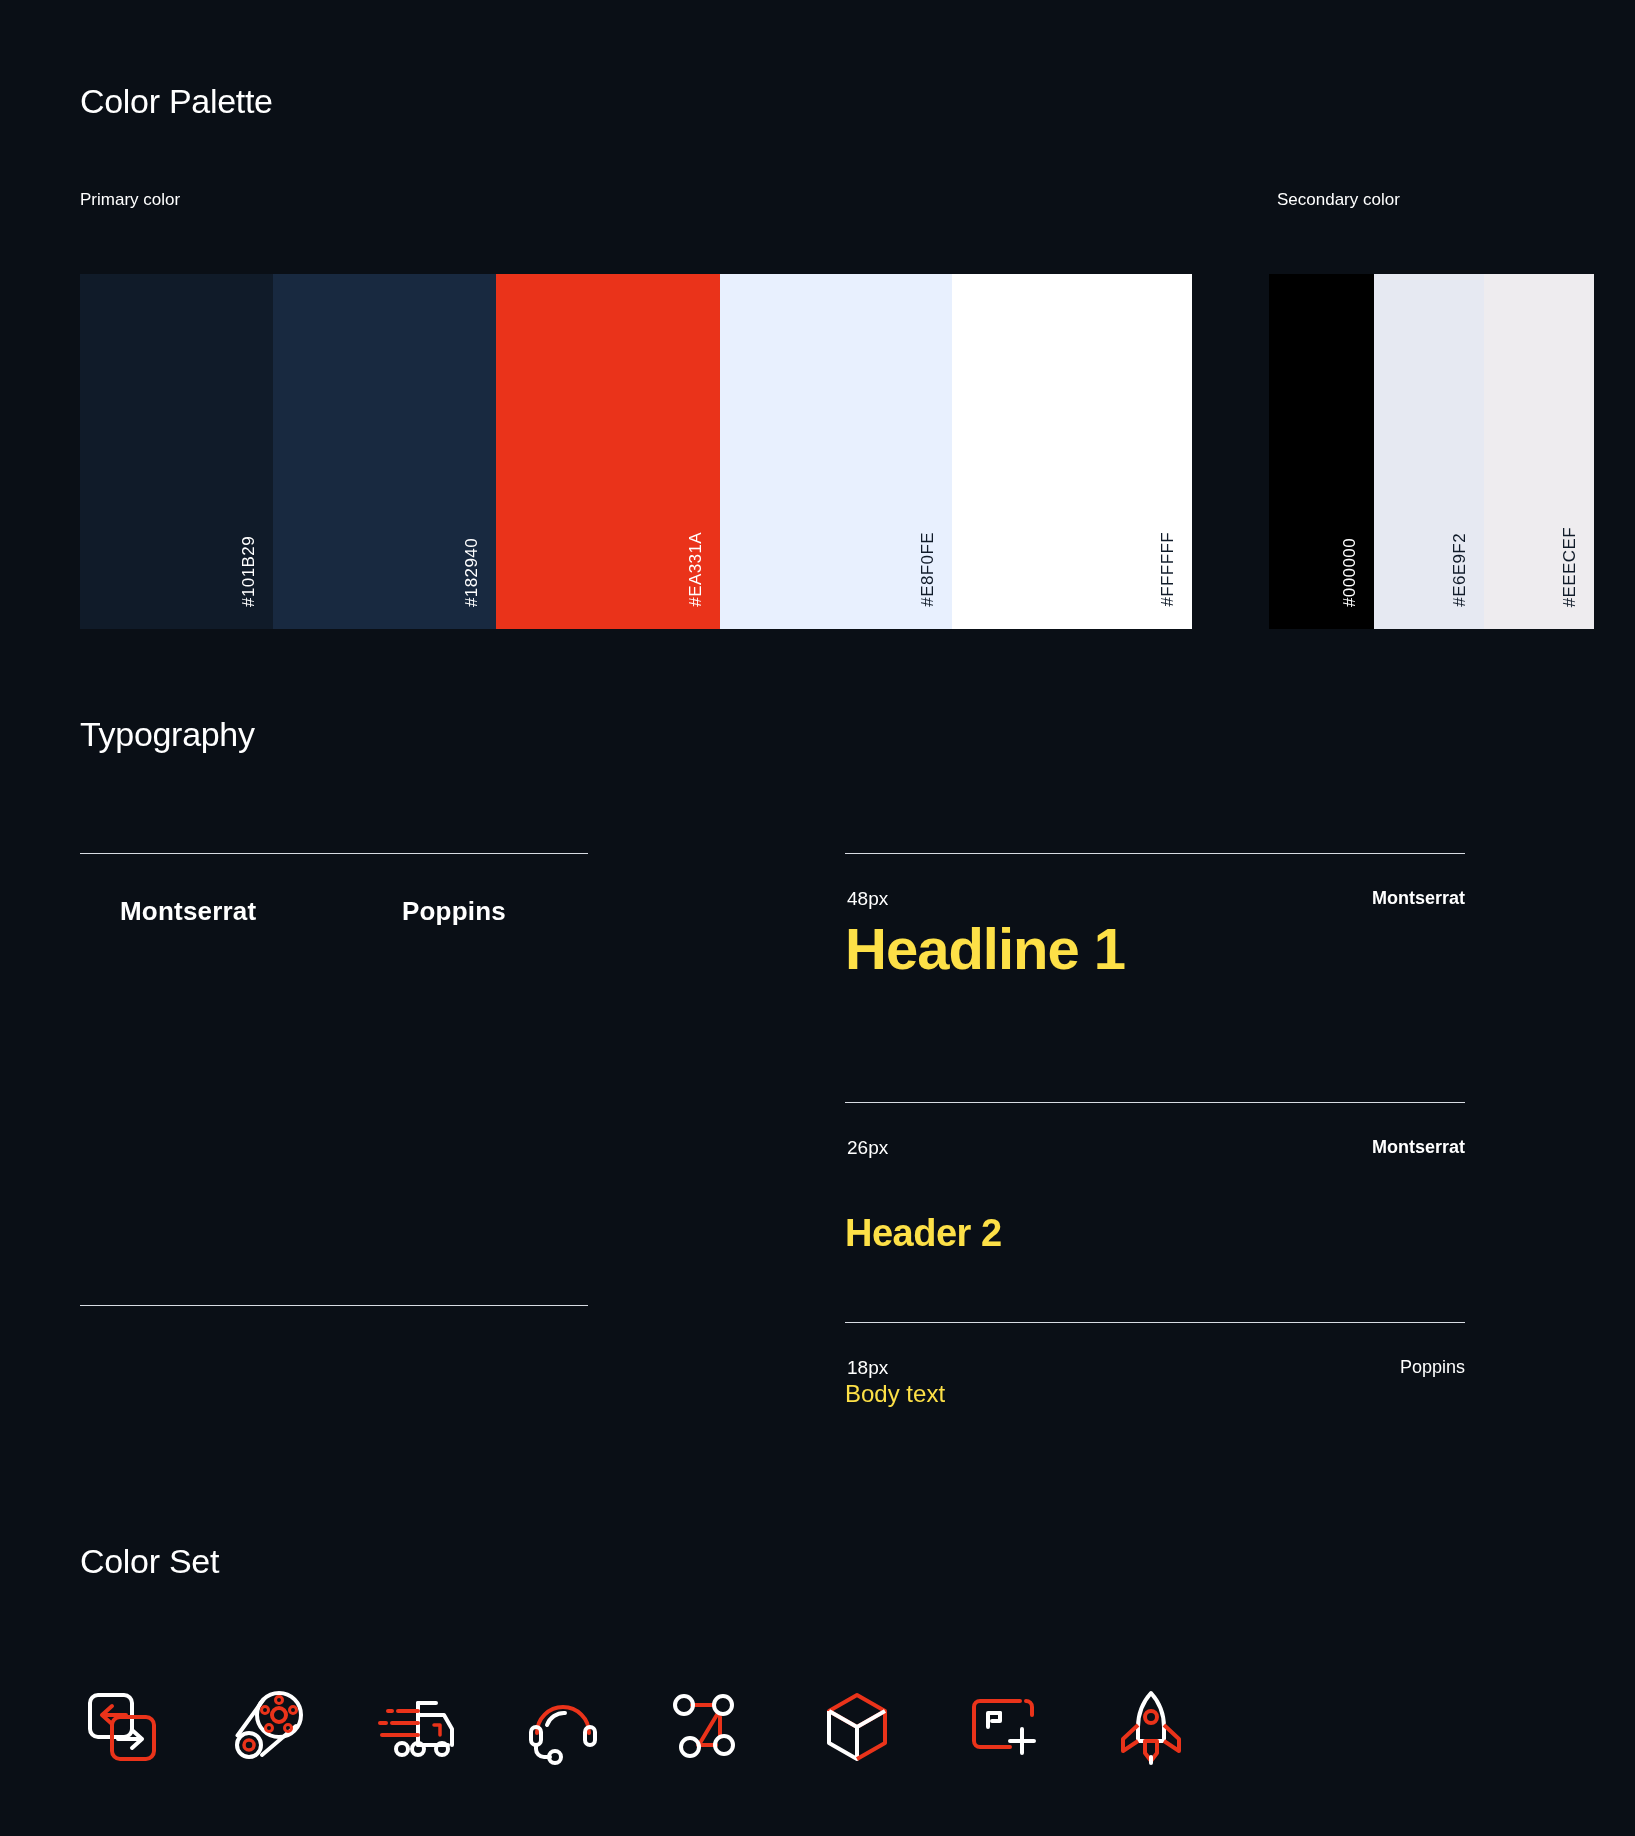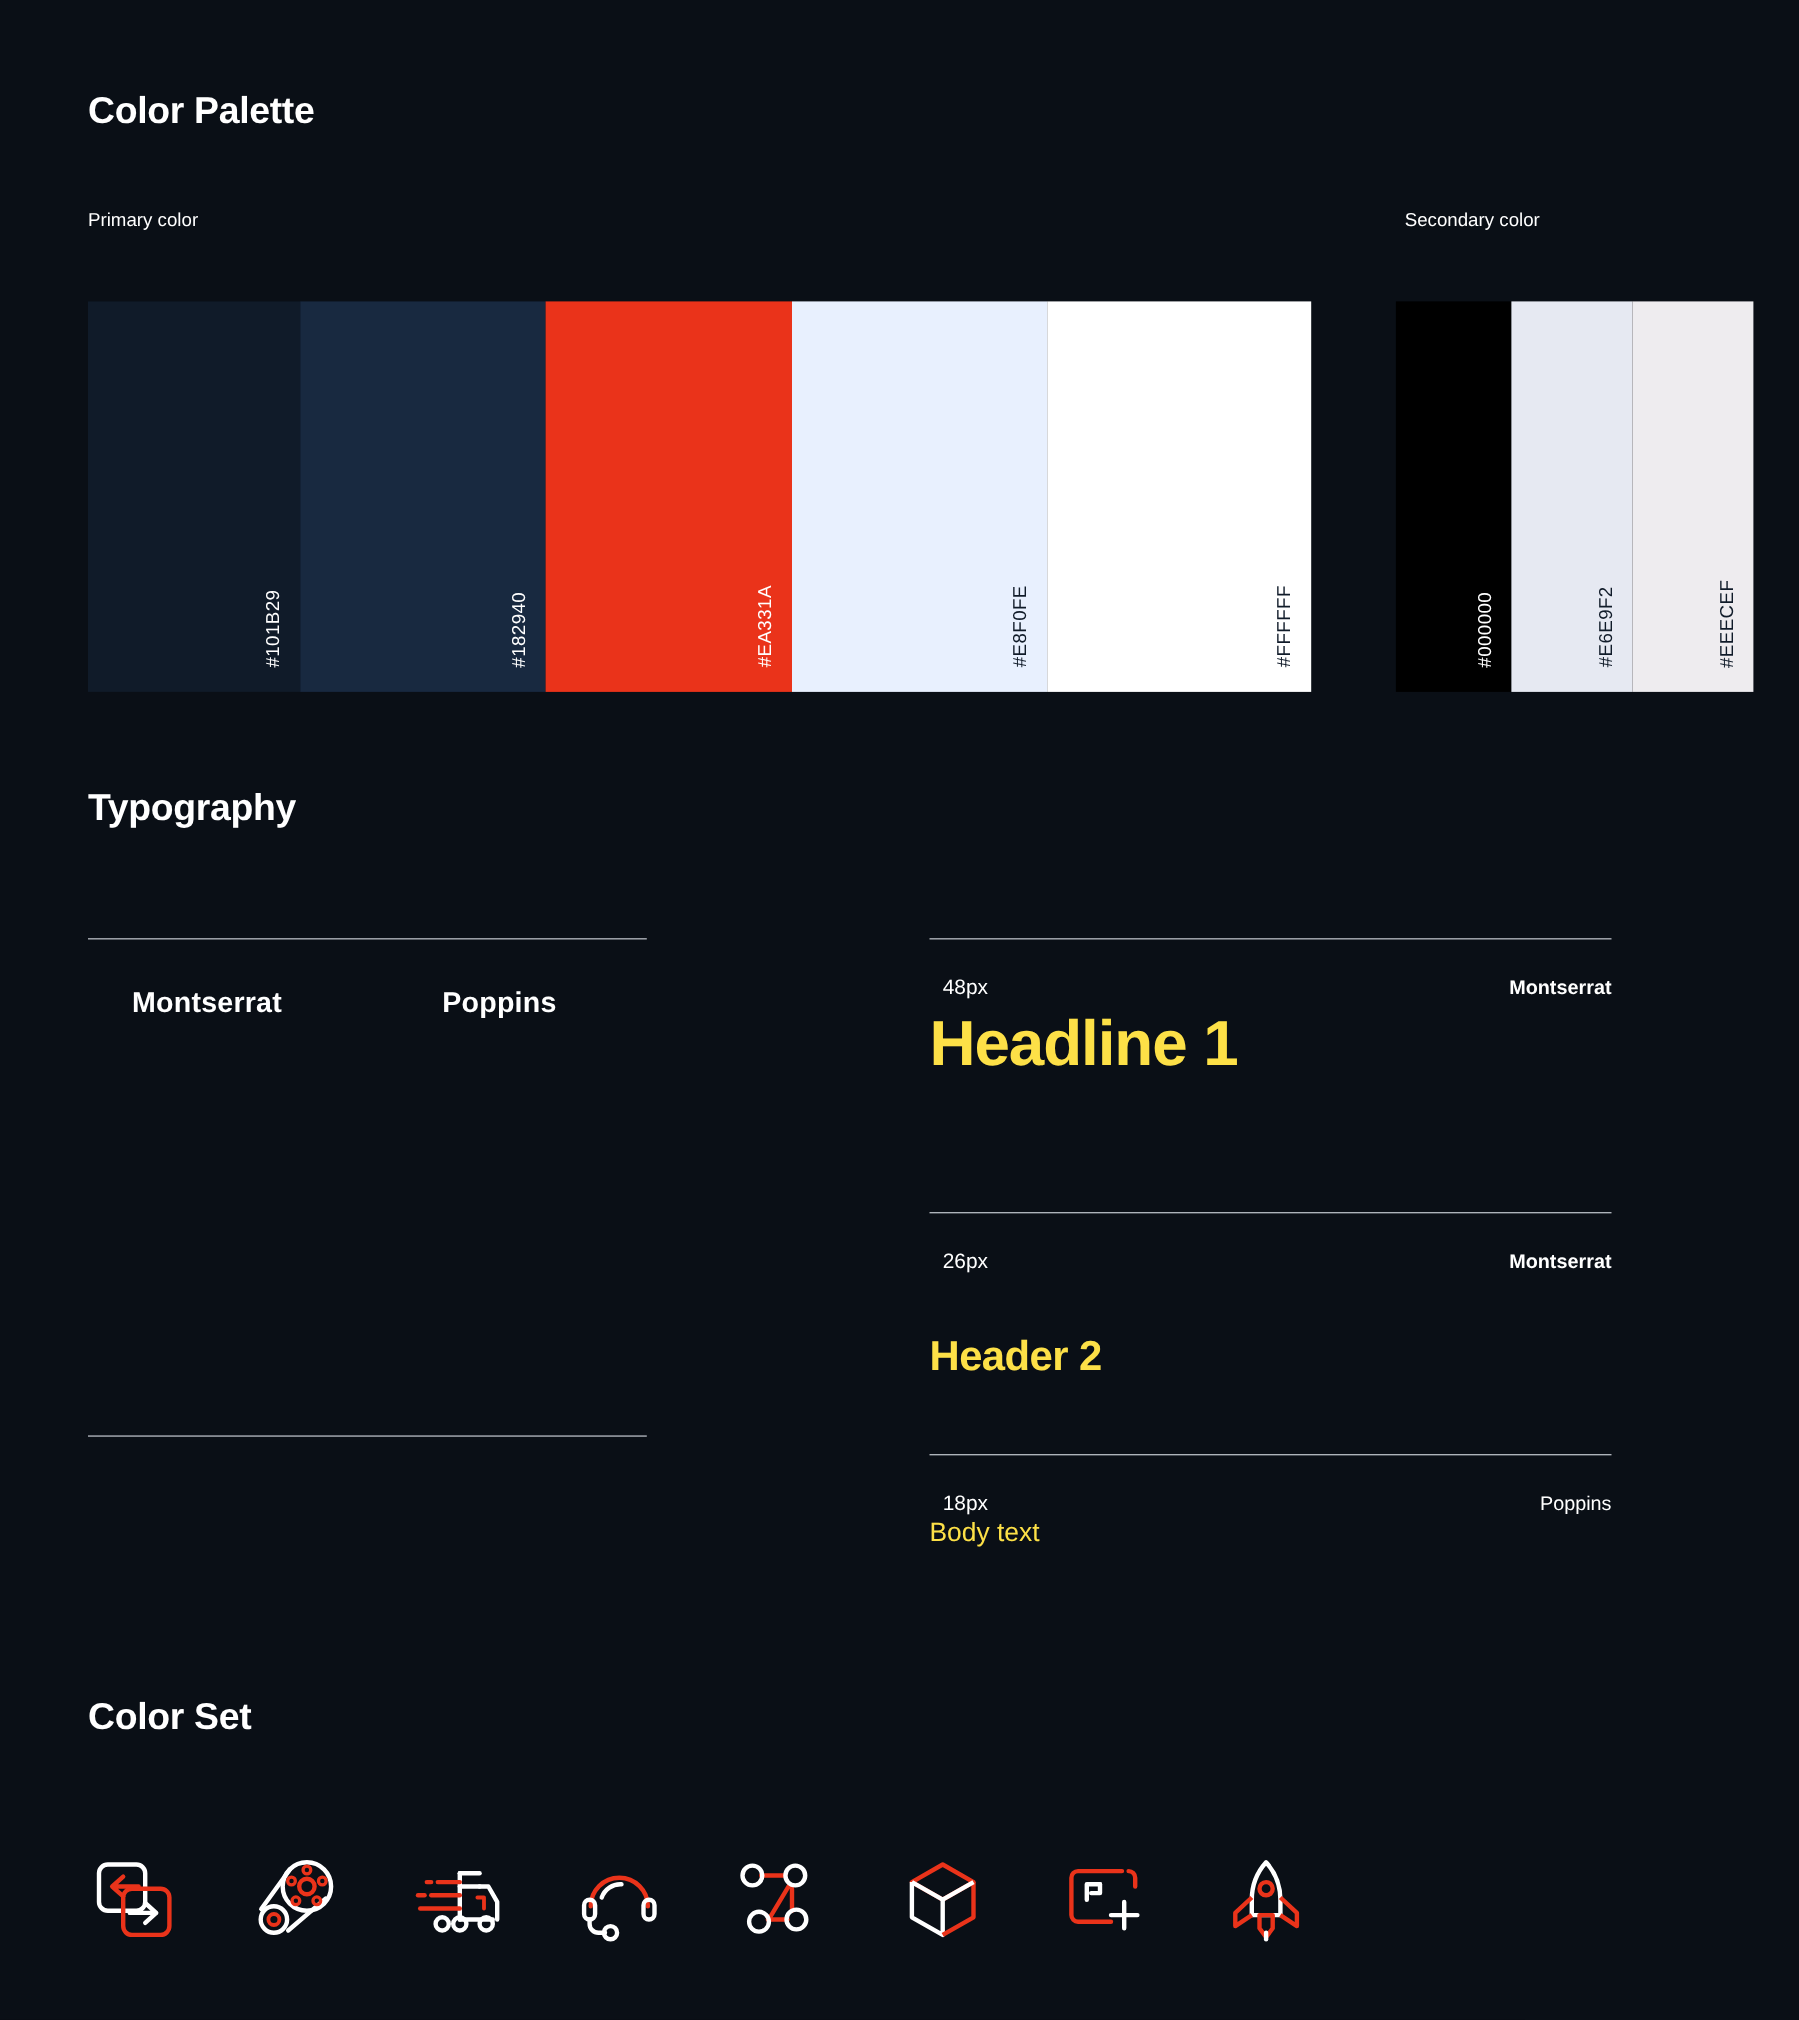--- a/index.html
+++ b/index.html
@@ -17,21 +17,21 @@
     width: 1635px;
     height: 1836px;
     background: #0a0f16;
   }
 
   
   .section-title {
     position: absolute;
     color: #ffffff;
     font-size: 34px;
-    font-weight: bold;
+    font-weight: normal;
     letter-spacing: -0.3px;
   }
   #color-palette-title { left: 80px; top: 82px; }
   #typography-title    { left: 80px; top: 715px; }
   #icon-set-title      { left: 80px; top: 1542px; }
 
   
   .swatch-group-label {
     position: absolute;
     color: #ffffff;
@@ -109,21 +109,21 @@
     width: 620px;
     height: 1px;
     background: #d8dce3;
   }
   .type-meta {
     position: absolute;
     top: 35px;
     color: #ffffff;
     font-size: 19px;
   }
-  .type-size { left: 12px; }
+  .type-size { left: 2px; }
   .type-face { right: 0; font-weight: bold; font-size: 18px; }
   .type-sample {
     position: absolute;
     left: 0;
     color: #fde047;
     white-space: nowrap;
   }
 
   #type-row-1 { top: 853px; }
   #type-row-1 .type-sample { top: 62px; font-size: 58px; font-weight: bold; letter-spacing: -1px; }

